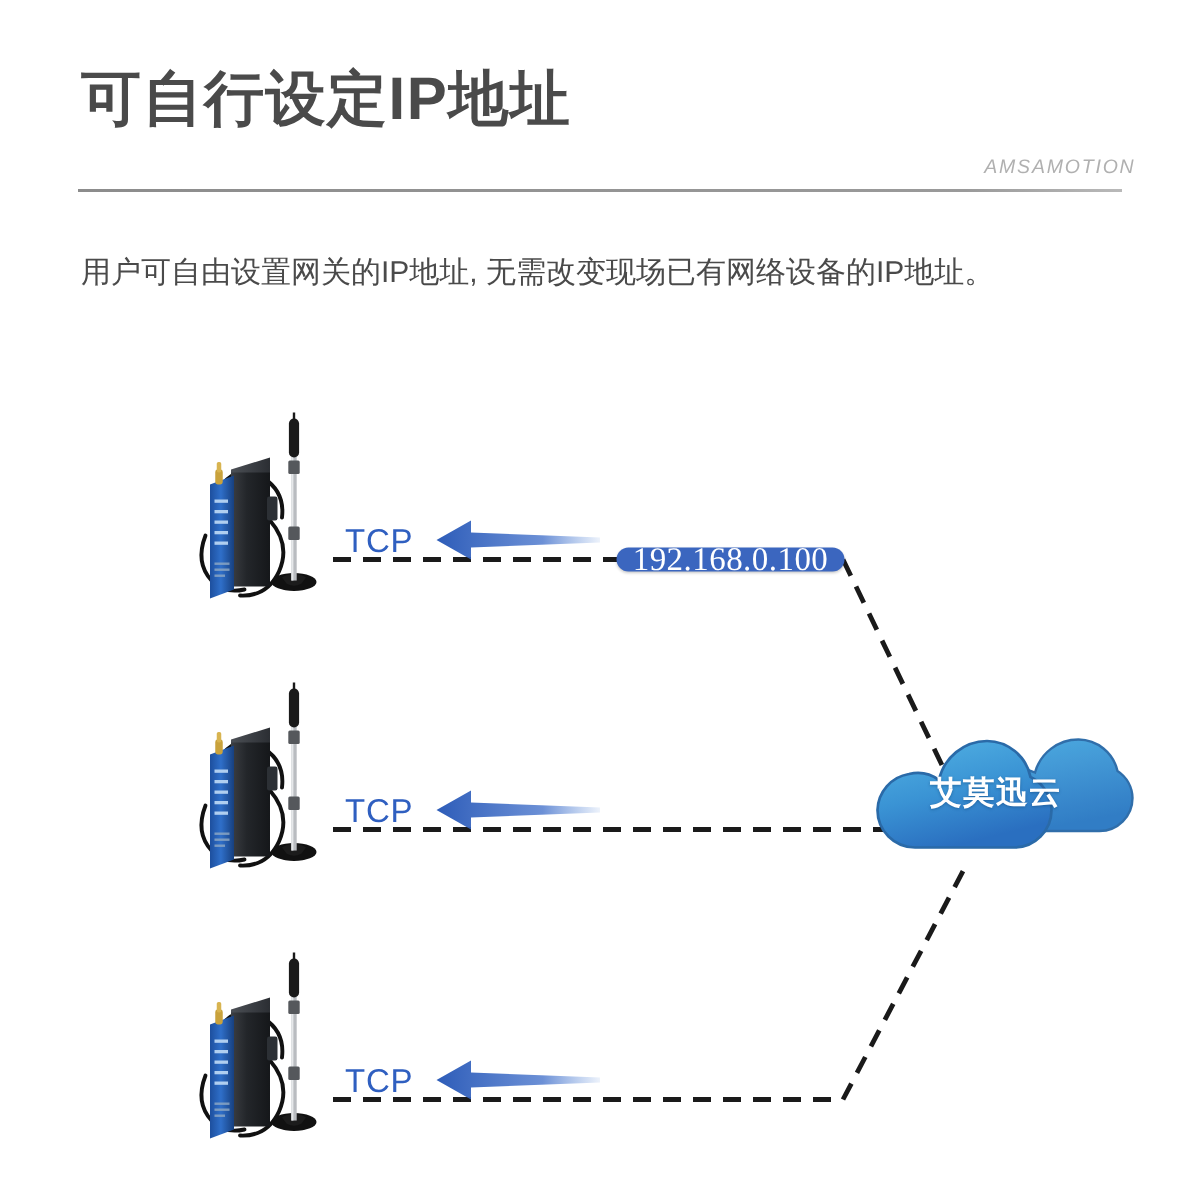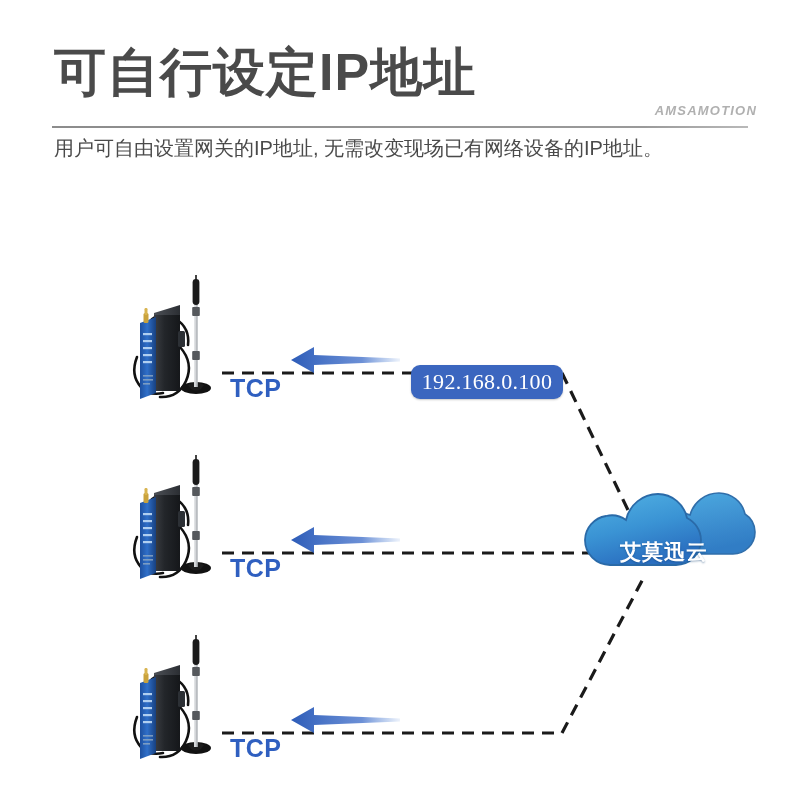--- a/index.html
+++ b/index.html
@@ -4,51 +4,51 @@
 <style>
   html,body{margin:0;padding:0;background:#ffffff;}
   body{width:800px;height:800px;position:relative;overflow:hidden;
        font-family:"Liberation Sans","DejaVu Sans",sans-serif;
        -webkit-font-smoothing:antialiased;}
 
   .page{position:absolute;inset:0;background:#fff;}
 
   
   .header{position:absolute;left:0;top:0;width:800px;height:215px;}
-  .title{position:absolute;left:54px;top:46px;font-size:52px;line-height:1;
+  .title{position:absolute;left:54px;top:46px;font-size:40px;line-height:1;
          font-weight:700;color:#4a4a4a;letter-spacing:1px;white-space:nowrap;}
-  .brand{position:absolute;right:43px;top:103px;font-size:13px;font-weight:700;
+  .brand{position:absolute;right:43px;top:103px;font-size:13px;font-weight:400;
          font-style:italic;color:#b0b0b0;letter-spacing:1.2px;}
   .divider{position:absolute;left:52px;top:126px;width:696px;height:2px;
            background:linear-gradient(to right,#8c8c8c,#9a9a9a 85%,#b9b9b9);}
-  .subtitle{position:absolute;left:54px;top:132px;width:660px;font-size:20px;
+  .subtitle{position:absolute;left:54px;top:166px;width:660px;font-size:20px;
             line-height:33px;color:#4a4a4a;font-weight:400;}
 
   
   .diagram{position:absolute;left:0;top:215px;width:800px;height:585px;}
   .svg-layer{position:absolute;left:0;top:0;width:800px;height:585px;}
 
   .row{position:absolute;left:0;width:800px;height:150px;}
   .row1{top:45px;}
   .row2{top:225px;}
   .row3{top:405px;}
 
-  .tcp{position:absolute;left:230px;top:114px;font-size:25px;font-weight:700;
+  .tcp{position:absolute;left:230px;top:88px;font-size:22px;font-weight:400;
        color:#2f5fc0;letter-spacing:0.5px;}
 
-  .badge{position:absolute;left:411px;top:105px;width:152px;height:34px;
+  .badge{position:absolute;left:411px;top:105px;width:152px;height:16px;
          border-radius:9px;background:#3b66bf;
          box-shadow:0 1px 2px rgba(0,0,0,.22);
          display:flex;align-items:center;justify-content:center;}
   .badge span{font-family:"Liberation Serif","DejaVu Serif",serif;
               font-size:22px;color:#fff;letter-spacing:.3px;line-height:1;}
   .cloud-text{position:absolute;left:608px;top:303px;width:112px;
               text-align:center;font-size:21px;font-weight:700;color:#fff;
               letter-spacing:1px;line-height:1;
-              text-shadow:0 1px 2px rgba(10,60,110,.45);margin-top:23px;}
+              text-shadow:0 1px 2px rgba(10,60,110,.45);}
 </style>
 </head>
 <body>
 
 <div class="page">
 
   <div class="header">
     <div class="title">可自行设定IP地址</div>
     <div class="brand">AMSAMOTION</div>
     <div class="divider"></div>

